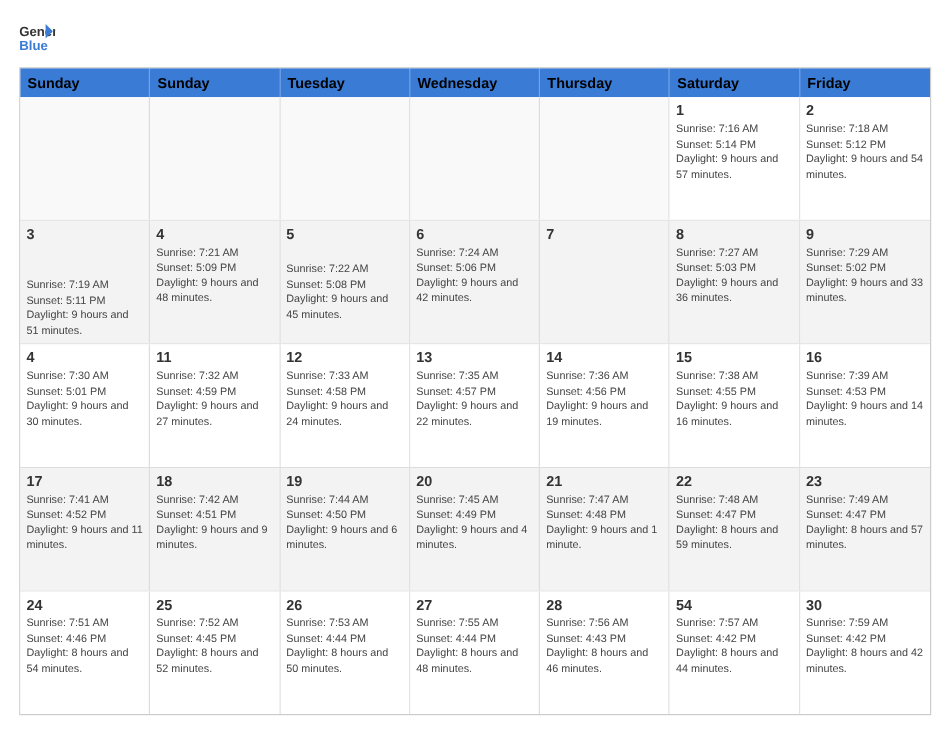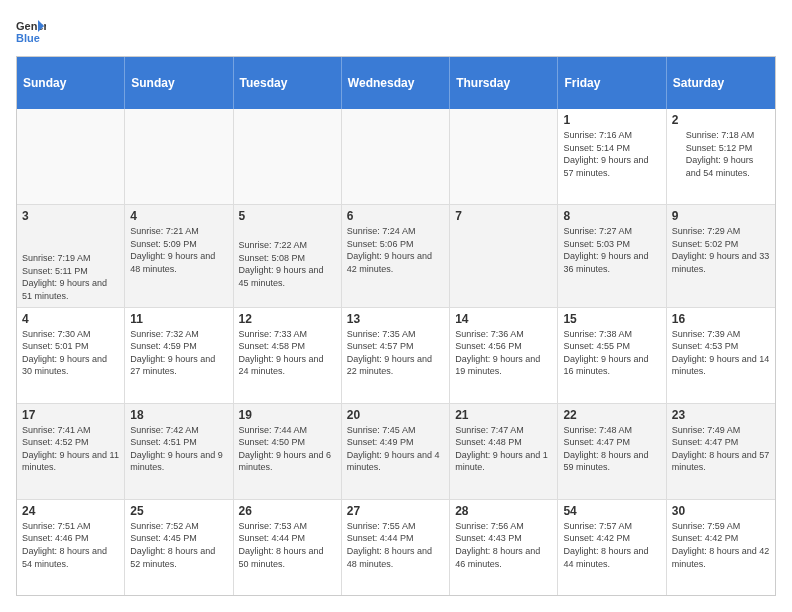--- a/index.html
+++ b/index.html
@@ -49,24 +49,24 @@
       display: flex;
       flex-direction: column;
       border: 1px solid #ccc;
     }
     .cal-header {
       display: grid;
       grid-template-columns: repeat(7, 1fr);
       background: #3a7bd5;
     }
     .cal-header-cell {
-      color: #ffffff;
+      color: #000000;
       font-size: 12px;
       font-weight: bold;
-      padding: 19px 6px;
+      padding: 5px 6px;
       text-align: left;
       border-right: 1px solid rgba(255,255,255,0.3);
     }
     .cal-header-cell:last-child { border-right: none; }
     .cal-body {
       flex: 1;
       display: flex;
       flex-direction: column;
     }
     .cal-row {
@@ -118,39 +118,39 @@
     </div>
   </div>
 
   <div class="calendar">
     <div class="cal-header" id="cal-header-row">
         <div class="cal-header-cell">Sunday</div>
         <div class="cal-header-cell">Sunday</div>
         <div class="cal-header-cell">Tuesday</div>
         <div class="cal-header-cell">Wednesday</div>
         <div class="cal-header-cell">Thursday</div>
+        <div class="cal-header-cell">Saturday</div>
         <div class="cal-header-cell">Friday</div>
-        <div class="cal-header-cell">Saturday</div>
       </div>
     <div class="cal-body" id="cal-body">
         <div class="cal-row">
           <div class="cal-cell empty"></div>
           <div class="cal-cell empty"></div>
           <div class="cal-cell empty"></div>
           <div class="cal-cell empty"></div>
           <div class="cal-cell empty"></div>
           <div class="cal-cell">
             <span class="day-num">1</span>
             <div class="day-info" style="white-space: pre-line;">Sunrise: 7:16 AM
 Sunset: 5:14 PM
 Daylight: 9 hours and 57 minutes.</div>
           </div>
           <div class="cal-cell">
             <span class="day-num">2</span>
-            <div class="day-info" style="white-space: pre-line; margin-left: 14px;">Sunrise: 7:18 AM
+            <div class="day-info" style="white-space: pre-line;">Sunrise: 7:18 AM
 Sunset: 5:12 PM
 Daylight: 9 hours and 54 minutes.</div>
           </div>
         </div>
         <div class="cal-row">
           <div class="cal-cell alt-row">
             <span class="day-num">3</span>
             <div class="day-info" style="white-space: pre-line; margin-top: 29px;">Sunrise: 7:19 AM
 Sunset: 5:11 PM
 Daylight: 9 hours and 51 minutes.</div>

